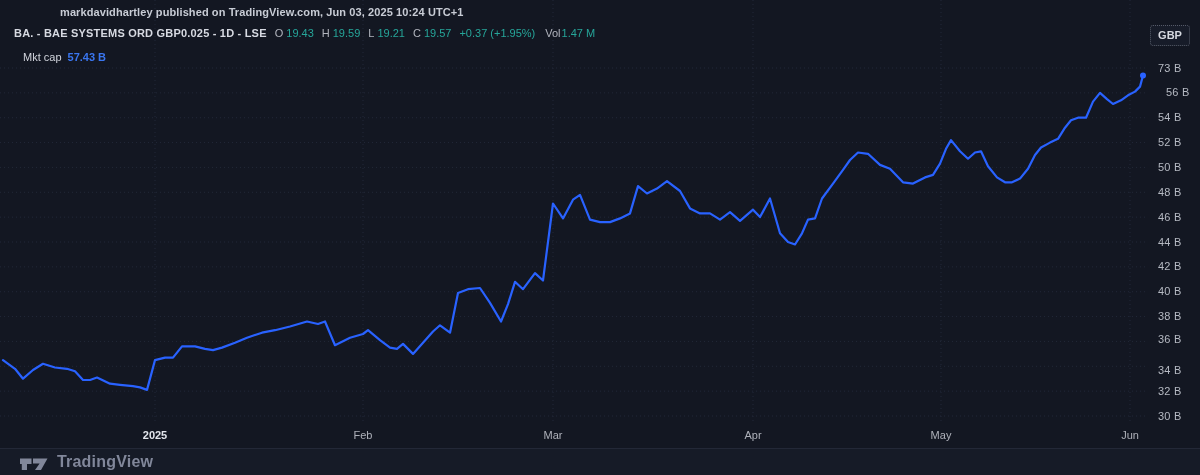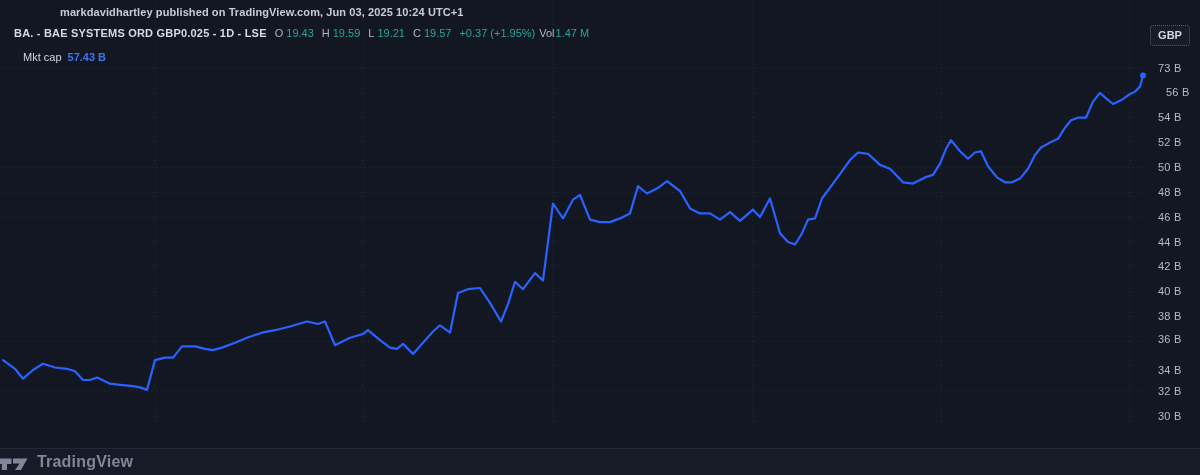--- a/index.html
+++ b/index.html
@@ -14,21 +14,21 @@
     font-size:11px;font-weight:700;color:#c8ccd5;letter-spacing:.1px;padding-left:48px;
   }
   .legend{
     position:absolute;left:14px;top:27px;
     font-size:11px;color:#d1d4dc;white-space:nowrap;
   }
   .legend .sym{font-weight:600;color:#d7dae2;letter-spacing:.2px;}
   .legend .k{margin-left:8px;color:#b2b5be;}
   .legend .v{margin-left:3px;color:#26a69a;margin-top:12px;}
   .legend .chg{margin-left:8px;color:#26a69a;}
-  .legend .vol{margin-left:4px;}
+  .legend .vol{margin-left:10px;}
   .legend .volv{margin-left:1px;}
   .mktcap{
     position:absolute;left:14px;top:51px;
     font-size:11px;color:#d1d4dc;padding-left:9px;
   }
   .mktcap .val{margin-left:6px;color:#3a76f0;font-weight:600;}
   .currency-btn{
     position:absolute;right:10px;top:25px;width:40px;height:21px;
     background:#171c29;color:#d6d9e0;
     border:1px dotted #565b69;border-radius:3px;
@@ -43,21 +43,21 @@
   }
   .time-axis{position:absolute;left:0;top:425px;width:1148px;height:23px;}
   .ttick{
     position:absolute;top:4px;transform:translateX(-50%);
     font-size:11px;color:#aeb1ba;
   }
   .ttick.em{color:#e2e5ec;font-weight:700;}
   .footer{
     position:absolute;left:0;bottom:0;width:1200px;height:27px;
     background:#161b27;border-top:1px solid #232837;
-    display:flex;align-items:center;box-sizing:border-box;gap:8px;
+    display:flex;align-items:center;padding-left:20px;box-sizing:border-box;gap:8px;
   }
   .tv-mark{display:inline-flex;align-items:center;}
   .tv-brand{font-size:16px;font-weight:700;color:#81879a;letter-spacing:.2px;}
   .grid{stroke:#222838;stroke-width:1;stroke-dasharray:1 3;}
 </style>
 </head>
 <body>
 
 <div class="snapshot">
 
@@ -99,20 +99,28 @@
       <span class="ptick" style="top: 210.643px;">46 B</span>
       <span class="ptick" style="top: 235.5px;">44 B</span>
       <span class="ptick" style="top: 260.357px;">42 B</span>
       <span class="ptick" style="top: 285.214px;">40 B</span>
       <span class="ptick" style="top: 310.071px;">38 B</span>
       <span class="ptick" style="top: 333px;">36 B</span>
       <span class="ptick" style="top: 364px;">34 B</span>
       <span class="ptick" style="top: 384.643px;">32 B</span>
       <span class="ptick" style="top: 409.5px;">30 B</span>
     </div>
+  <div class="time-axis">
+      <span class="ttick em" style="left: 155px;">2025</span>
+      <span class="ttick" style="left: 363px;">Feb</span>
+      <span class="ttick" style="left: 553px;">Mar</span>
+      <span class="ttick" style="left: 753px;">Apr</span>
+      <span class="ttick" style="left: 941px;">May</span>
+      <span class="ttick" style="left: 1130px;">Jun</span>
+    </div>
 
   <div class="published-line">markdavidhartley published on TradingView.com, Jun 03, 2025 10:24 UTC+1</div>
 
   <div class="legend">
     <span class="sym">BA. - BAE SYSTEMS ORD GBP0.025 - 1D - LSE</span><span class="k">O</span><span class="v">19.43</span><span class="k">H</span><span class="v">19.59</span><span class="k">L</span><span class="v">19.21</span><span class="k">C</span><span class="v">19.57</span><span class="chg">+0.37 (+1.95%)</span><span class="k vol">Vol</span><span class="v volv">1.47 M</span>
   </div>
 
   <div class="mktcap">
     <span>Mkt cap</span><span class="val">57.43 B</span>
   </div>

